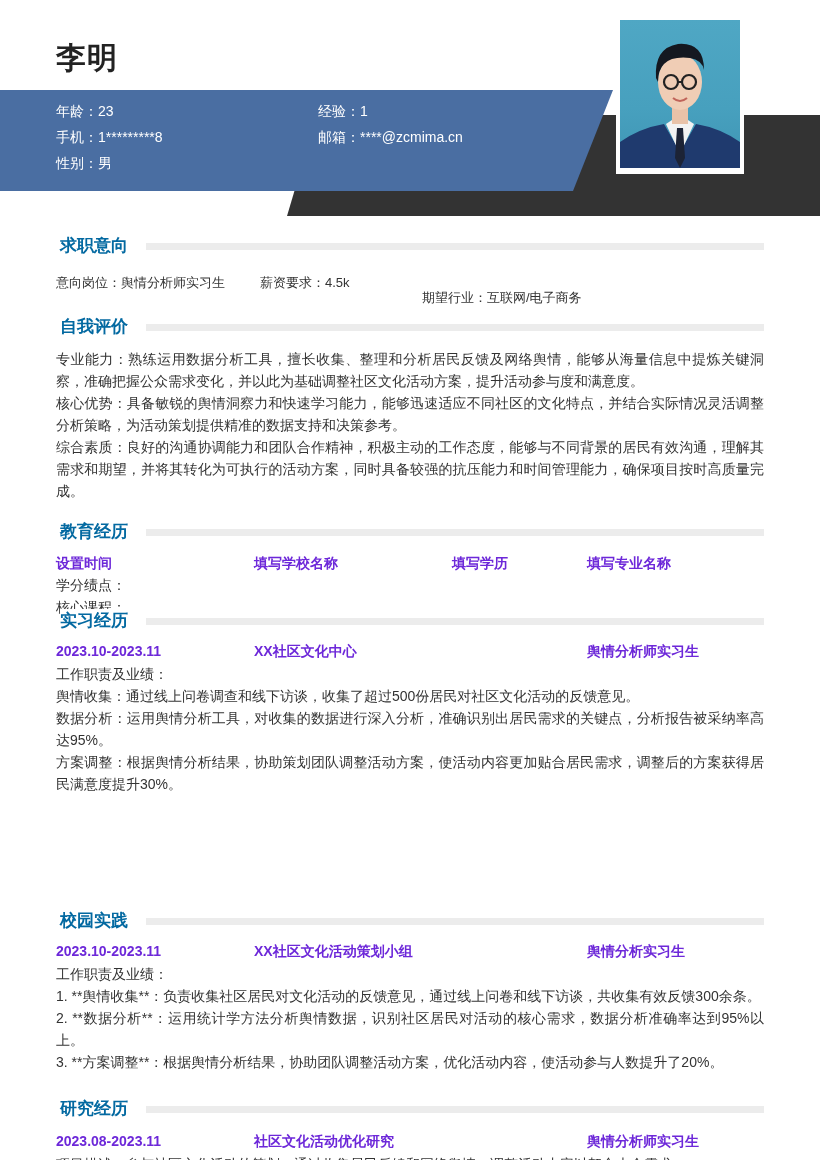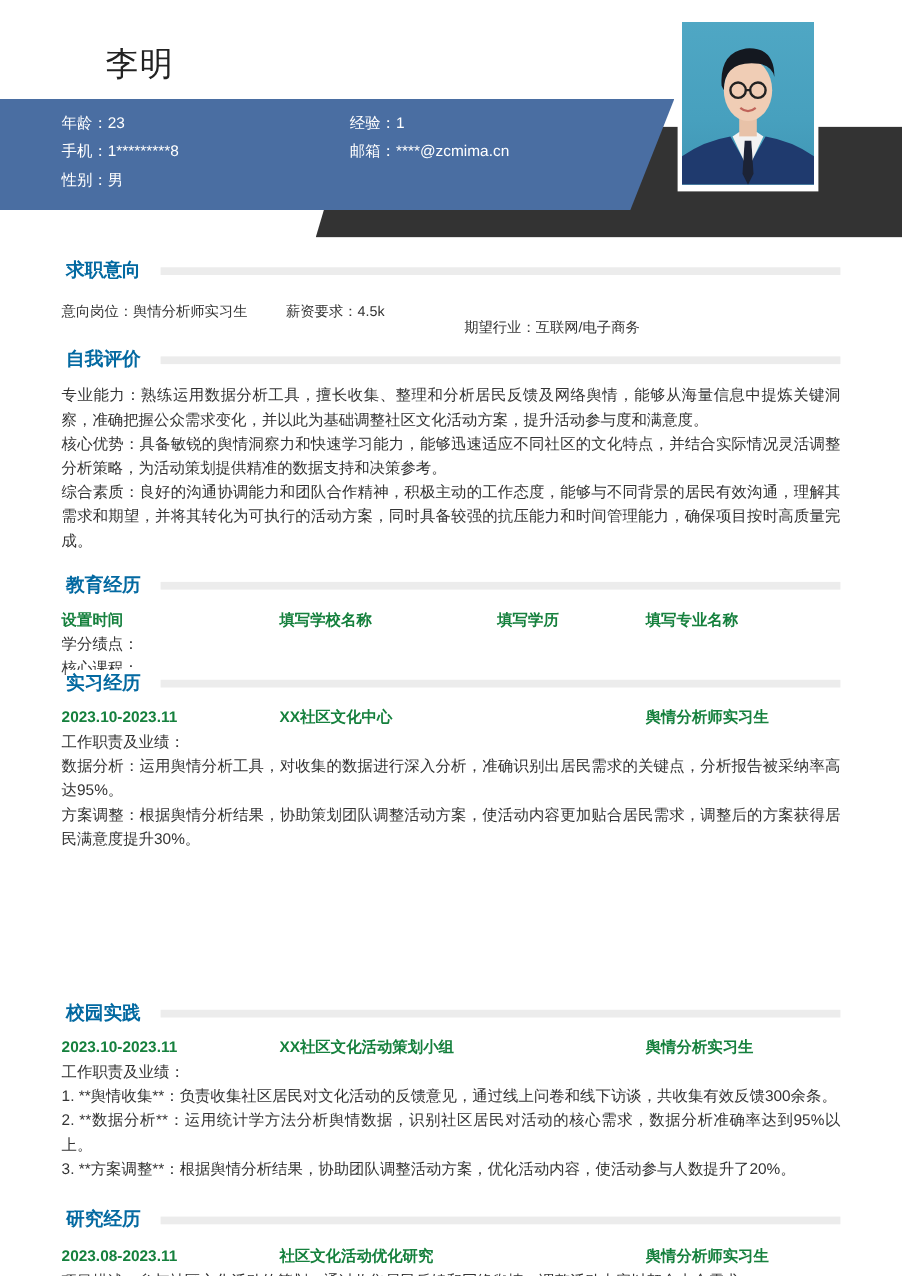--- a/index.html
+++ b/index.html
@@ -4,32 +4,32 @@
 <style>
   * { box-sizing: border-box; margin: 0; padding: 0; }
   html, body { width: 820px; height: 1160px; overflow: hidden; background: #ffffff; }
   body { font-family: "Liberation Sans", "DejaVu Sans", sans-serif; color: #333333; position: relative; font-size: 14px; }
 
   .header { position: absolute; left: 0; top: 0; width: 820px; height: 220px; }
   .dark-band { position: absolute; left: 287px; top: 115px; width: 533px; height: 101px; background: #333333;
     clip-path: polygon(30px 0, 533px 0, 533px 101px, 0 101px); }
   .blue-band { position: absolute; left: 0; top: 90px; width: 613px; height: 101px; background: #4a6ea2;
     clip-path: polygon(0 0, 613px 0, 573px 101px, 0 101px); }
-  .name { position: absolute; left: 56px; top: 38px; font-size: 30px; font-weight: normal; color: #222222; letter-spacing: 1px; margin-left: 40px; }
+  .name { position: absolute; left: 56px; top: 38px; font-size: 30px; font-weight: bold; color: #222222; letter-spacing: 1px; }
   .info-item { position: absolute; color: #ffffff; font-size: 14px; line-height: 20px; white-space: nowrap; }
   .photo-frame { position: absolute; left: 616px; top: 17px; width: 128px; height: 157px; background: #ffffff; padding: 3px 4px 6px 4px; }
   .photo { width: 100%; height: 100%; background: linear-gradient(180deg, #4fa7c4 0%, #47a0be 60%, #3f95b4 100%); position: relative; overflow: hidden; }
   .photo svg { position: absolute; left: 0; top: 0; width: 100%; height: 100%; }
 
   .section { position: absolute; left: 56px; width: 708px; }
   .sec-head { position: relative; height: 24px; }
   .sec-title { position: absolute; left: 4px; top: 0; font-size: 17px; font-weight: bold; color: #0369a1; line-height: 24px; background: #fff; padding-right: 10px; }
   .sec-bar { position: absolute; left: 90px; right: 0; top: 9px; height: 7px; background: #ececec; }
   .para { font-size: 14px; line-height: 22px; color: #333333; text-align: justify; }
-  .row { position: relative; height: 24px; font-size: 14px; line-height: 24px; font-weight: bold; color: #15803d; }
+  .row { position: relative; height: 24px; font-size: 14px; line-height: 24px; font-weight: bold; color: #6d28d9; }
   .row span { position: absolute; top: 0; white-space: nowrap; }
   .intent-row { position: relative; height: 22px; font-size: 13px; line-height: 22px; }
   .intent-row span { position: absolute; top: 0; white-space: nowrap; }
 </style>
 </head>
 <body>
 
 <div class="header">
   <div class="dark-band"></div>
   <div class="blue-band"></div>
@@ -100,20 +100,21 @@
   <div class="sec-head">
     <div class="sec-bar"></div>
     <div class="sec-title">实习经历</div>
   </div>
   <div class="row" style="margin-top:6px;">
     <span style="left:0;">2023.10-2023.11</span>
     <span style="left:198px;">XX社区文化中心</span>
     <span style="left:531px;">舆情分析师实习生</span>
   </div>
   <p class="para">工作职责及业绩：</p>
+  <p class="para">舆情收集：通过线上问卷调查和线下访谈，收集了超过500份居民对社区文化活动的反馈意见。</p>
   <p class="para">数据分析：运用舆情分析工具，对收集的数据进行深入分析，准确识别出居民需求的关键点，分析报告被采纳率高达95%。</p>
   <p class="para">方案调整：根据舆情分析结果，协助策划团队调整活动方案，使活动内容更加贴合居民需求，调整后的方案获得居民满意度提升30%。</p>
 </div>
 
 <div class="section" style="top:891px;margin-top:18px;">
   <div class="sec-head">
     <div class="sec-bar"></div>
     <div class="sec-title">校园实践</div>
   </div>
   <div class="row" style="margin-top:6px;">

